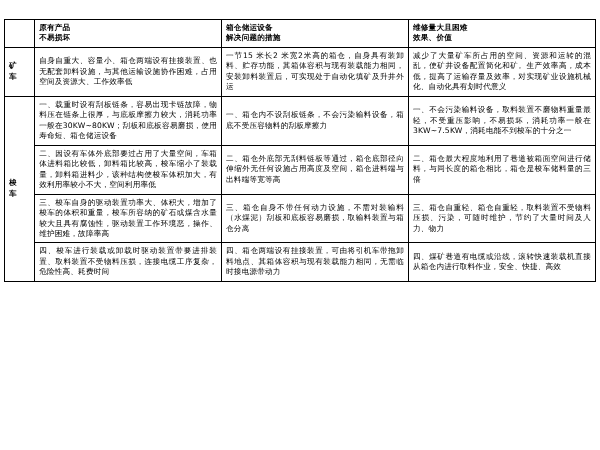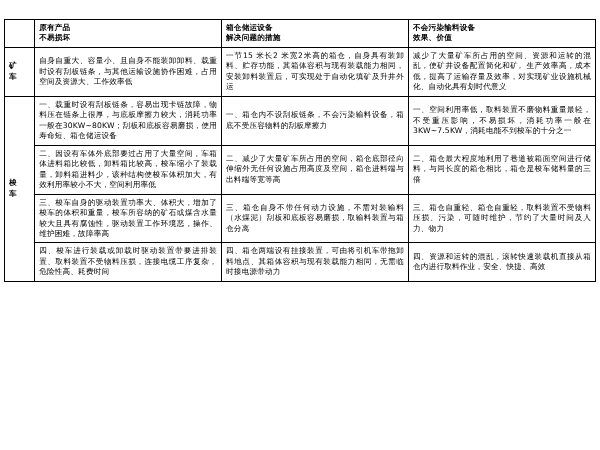--- a/index.html
+++ b/index.html
@@ -85,33 +85,33 @@
         <th class="blank-head"></th>
         <th>
           <span class="center-head-line">原有产品</span>
           <span class="center-head-line">不易损坏</span>
         </th>
         <th>
           <span class="center-head-line">箱仓储运设备</span>
           <span class="center-head-line">解决问题的措施</span>
         </th>
         <th>
-          <span class="center-head-line">不会污染输料设备</span>
+          <span class="center-head-line">维修量大且困难</span>
           <span class="center-head-line">效果、价值</span>
         </th>
       </tr>
     </thead>
     <tbody>
       <tr>
         <td class="row-label" rowspan="1">
           <span>矿</span>
           <span>车</span>
         </td>
         <td>
-          <span class="cell-text">自身自重大、容量小、且自身不能装卸卸料、载重时设有刮板链条，与其他运输设施协作困难，占用空间及资源大、工作效率低</span>
+          <span class="cell-text">自身自重大、容量小、箱仓两端设有挂接装置、也无配套卸料设施，与其他运输设施协作困难，占用空间及资源大、工作效率低</span>
         </td>
         <td>
           <span class="cell-text">一节15 米长2 米宽2米高的箱仓，自身具有装卸料、贮存功能，其箱体容积与现有装载能力相同，安装卸料装置后，可实现处于自动化填矿及升井外运</span>
         </td>
         <td>
           <span class="cell-text">减少了大量矿车所占用的空间、资源和运转的混乱，使矿井设备配置简化和矿。生产效率高，成本低，提高了运输存量及效率，对实现矿业设施机械化、自动化具有划时代意义</span>
         </td>
       </tr>
 
       <tr>
@@ -119,29 +119,29 @@
           <span>梭</span>
           <span>车</span>
         </td>
         <td>
           <span class="cell-text">一、载重时设有刮板链条，容易出现卡链故障，物料压在链条上很厚，与底板摩擦力较大，消耗功率一般在30KW~80KW；刮板和底板容易磨损，使用寿命短、箱仓储运设备</span>
         </td>
         <td>
           <span class="cell-text">一、箱仓内不设刮板链条，不会污染输料设备，箱底不受压容物料的刮板摩擦力</span>
         </td>
         <td>
-          <span class="cell-text">一、空间利用率低，取料装置不磨物料重量最轻，不受重压影响，不易损坏，消耗功率一般在3KW~7.5KW，消耗电能不到梭车的十分之一</span>
+          <span class="cell-text">一、不会污染输料设备，取料装置不磨物料重量最轻，不受重压影响，不易损坏，消耗功率一般在3KW~7.5KW，消耗电能不到梭车的十分之一</span>
         </td>
       </tr>
       <tr>
         <td>
           <span class="cell-text">二、因设有车体外底部要过占用了大量空间，车箱体进料箱比较低，卸料箱比较高，梭车缩小了装载量，卸料箱进料少，该种结构使梭车体积加大，有效利用率较小不大，空间利用率低</span>
         </td>
         <td>
-          <span class="cell-text">二、减少了大量矿车所占用的空间，箱仓底部径向伸缩外无任何设施占用高度及空间，箱仓进料端与出料端等宽等高</span>
+          <span class="cell-text">二、箱仓外底部无刮料链板等通过，箱仓底部径向伸缩外无任何设施占用高度及空间，箱仓进料端与出料端等宽等高</span>
         </td>
         <td>
           <span class="cell-text">二、箱仓最大程度地利用了巷道被箱面空间进行储料，与同长度的箱仓相比，箱仓是梭车储料量的三倍</span>
         </td>
       </tr>
       <tr>
         <td>
           <span class="cell-text">三、梭车自身的驱动装置功率大、体积大，增加了梭车的体积和重量，梭车所容纳的矿石或煤含水量较大且具有腐蚀性，驱动装置工作环境恶，操作、维护困难，故障率高</span>
         </td>
         <td>
@@ -152,18 +152,18 @@
         </td>
       </tr>
       <tr>
         <td>
           <span class="cell-text">四、梭车进行装载或卸载时驱动装置带要进排装置、取料装置不受物料压损，连接电缆工序复杂，危险性高、耗费时间</span>
         </td>
         <td>
           <span class="cell-text">四、箱仓两端设有挂接装置，可由将引机车带拖卸料地点、其箱体容积与现有装载能力相同，无需临时接电源带动力</span>
         </td>
         <td>
-          <span class="cell-text">四、资源和运转的混乱，滚转快速装载机直接从箱仓内进行取料作业，安全、快捷、高效</span>
+          <span class="cell-text">四、煤矿巷道有电缆或沿线，滚转快速装载机直接从箱仓内进行取料作业，安全、快捷、高效</span>
         </td>
       </tr>
     </tbody>
   </table>
 </div>
 
 </body></html>

